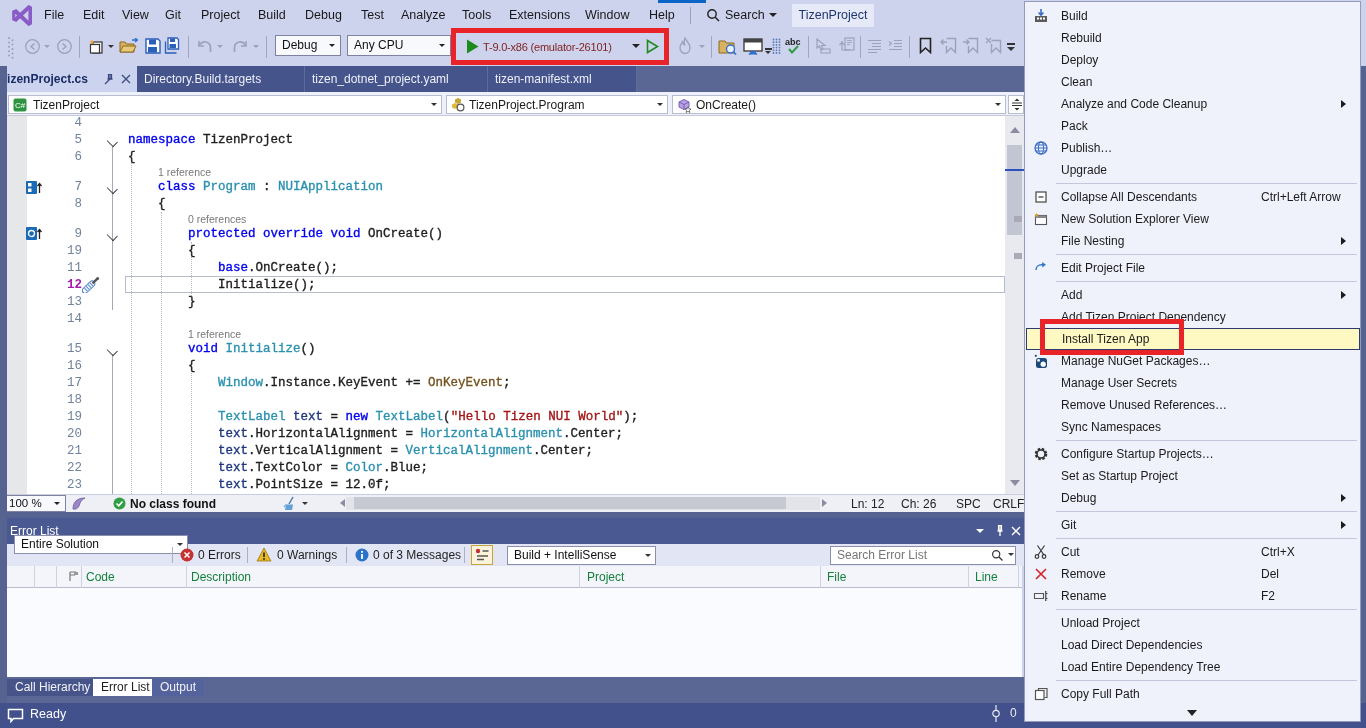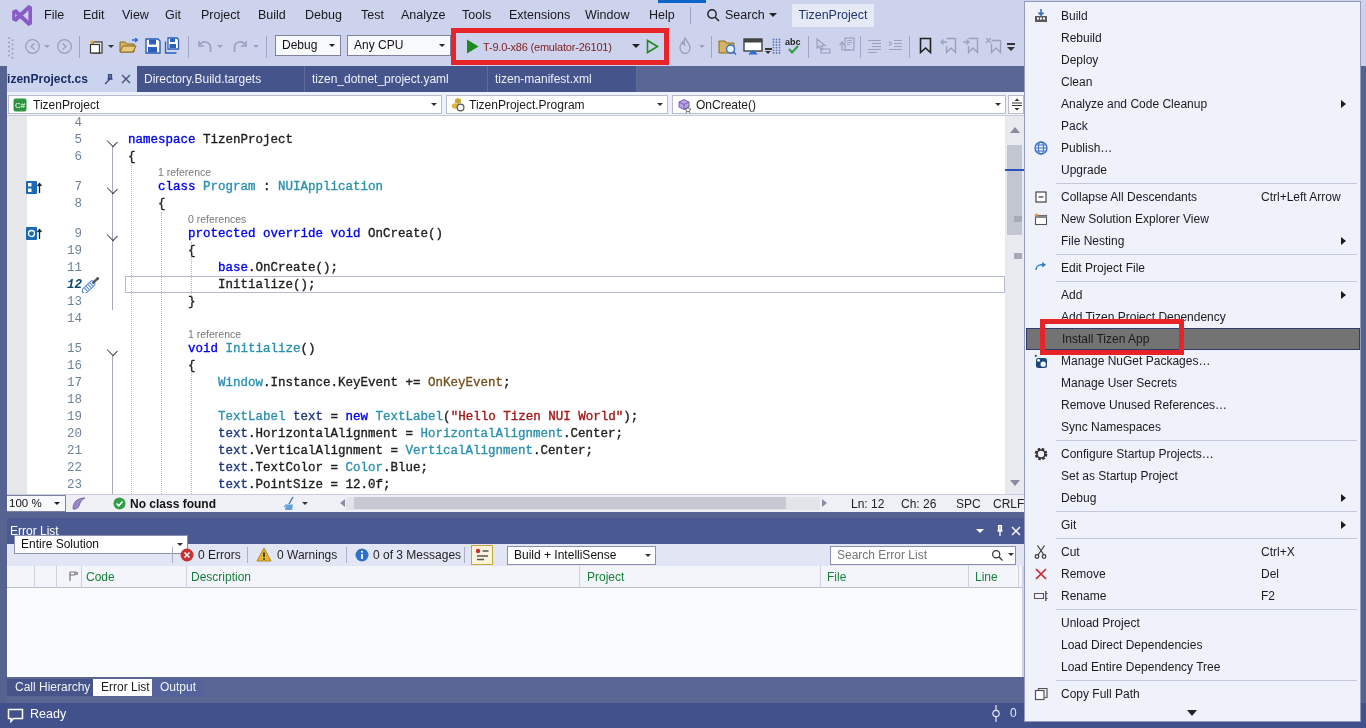--- a/index.html
+++ b/index.html
@@ -28,21 +28,21 @@
 
 #navbar { position:absolute; left:0; top:92px; width:1024px; height:24px; background:#Eef1f9; border-bottom:1px solid #c5c9da; }
 .ncombo { position:absolute; top:3px; height:19px; background:#fff; border:1px solid #b7bccf; font-size:12px; color:#1a1a1a; line-height:17px; }
 .ecombo .ca, .ncombo .ca { position:absolute; right:4px; top:7px; width:0; height:0; border:3.5px solid transparent; border-top-color:#333; }
 
 
 #editor { position:absolute; left:0; top:116px; width:1024px; height:378px; background:#fff; }
 #lborder { position:absolute; left:0; top:66px; width:7px; height:637px; background:#56628F; z-index:3; }
 #glyphmargin { position:absolute; left:7px; top:0; width:20px; height:378px; background:#E6E7E8; }
 .lno { position:absolute; left:38px; width:44px; height:17px; text-align:right; font-family:"Liberation Mono",monospace; font-size:12.5px; color:#70839c; line-height:17px; }
-.lno.cur { color:#0c4a6e; font-weight:bold;font-style:italic; }
+.lno.cur { color:#a21caf; font-weight:bold; }
 .cl { position:absolute; height:17px; line-height:17px; font-family:"Liberation Mono",monospace; font-size:12.5px; color:#1e1e1e; white-space:pre; -webkit-text-stroke:0.35px currentColor; }
 .cl .k { color:#0000f0; } .cl .t { color:#2B91AF; } .cl .s { color:#a31515; } .cl .v { color:#1f377f; } .cl .m { color:#74531f; }
 .lens { position:absolute; height:13px; line-height:13px; font-size:10.5px; color:#787878; }
 .chev { position:absolute; left:108px; width:8px; height:8px; }
 .chev::before { content:""; position:absolute; left:0; top:0; width:7.5px; height:7.5px; border-right:1.7px solid #333; border-bottom:1.7px solid #333; transform:rotate(45deg) scale(1,0.75); }
 .iguide { position:absolute; width:1px; border-left:1px dotted #b9b9c9; }
 .oline { position:absolute; left:112px; width:1px; background:#a8a8b8; }
 #curline { position:absolute; left:125px; top:276px; width:880px; height:17px; border:1px solid #b6bccc; }
 #vscroll { position:absolute; left:1005px; top:116px; width:19px; height:378px; background:#E9EAEF; z-index:2; }
 
@@ -63,21 +63,21 @@
 #errbody { position:absolute; left:7px; top:588px; width:1015px; height:89px; background:#FAFBFF; }
 
 
 #btabs { position:absolute; left:0; top:677px; width:1366px; height:26px; background:#5A6693; }
 .btab { position:absolute; top:2px; height:17px; font-size:12px; line-height:17px; padding:0 8px; }
 #statusbar { position:absolute; left:0; top:703px; width:1366px; height:25px; background:#42508C; color:#fff; font-size:12px; }
 
 
 #menu { position:absolute; left:1024px; top:1px; width:337px; height:721px; background:#EFF1FB; border:1px solid #959bbd; z-index:40; }
 .mi { position:absolute; left:1px; width:333px; height:22px; }
-.mi.sel { background:#737373; border:1px solid #2c3a6e; left:1px; width:334px; }
+.mi.sel { background:#fef9c3; border:1px solid #2c3a6e; left:1px; width:334px; }
 .mlab { position:absolute; left:35px; top:0; height:22px; line-height:22px; font-size:12px; color:#1b1b1b; white-space:nowrap; }
 .mi.sel .mlab { top:-1px; }
 .msc { position:absolute; left:235px; top:0; height:22px; line-height:22px; font-size:12px; color:#1b1b1b; }
 .marr { position:absolute; right:9px; top:7px; width:0; height:0; border:4px solid transparent; border-left:5px solid #1b1b1b; }
 .mico { position:absolute; left:7px; top:3px; width:16px; height:16px; }
 .msep { position:absolute; left:31px; width:301px; height:1px; background:#c3c7db; }
 #mscrolldn { position:absolute; left:162px; top:708px; width:0; height:0; border:5px solid transparent; border-top:6px solid #222; }
 </style></head>
 <body>
 <div id="root">

